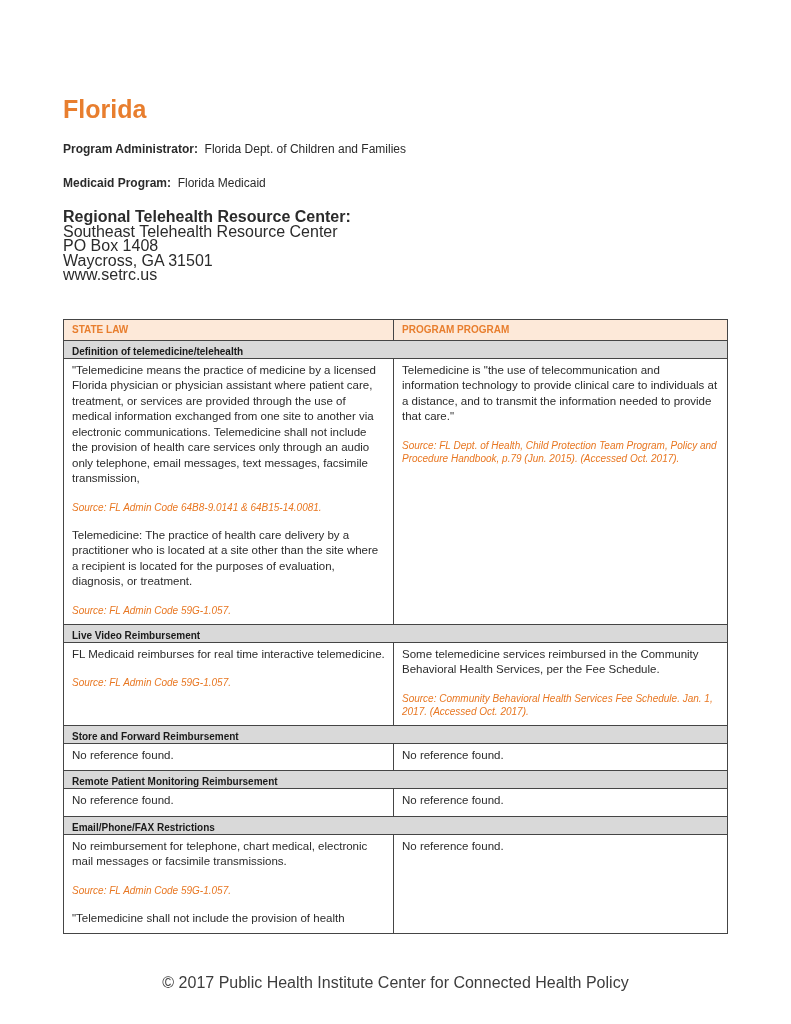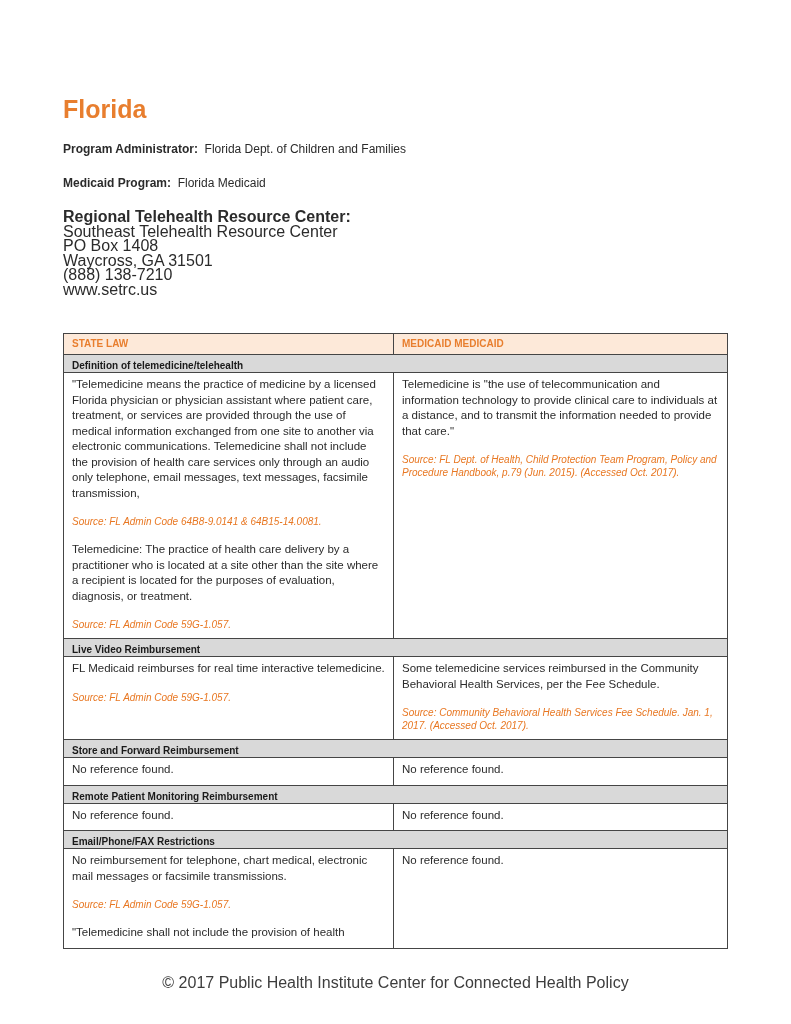--- a/index.html
+++ b/index.html
@@ -102,34 +102,33 @@
       <span class="info-label">Medicaid Program:</span>&nbsp;
       <span>Florida Medicaid</span>
     </p>
 
     <div class="rtrc-block">
       <p class="rtrc-line info-label">Regional Telehealth Resource Center:</p>
       <div id="rtrc-lines">
           <p class="rtrc-line">Southeast Telehealth Resource Center</p>
           <p class="rtrc-line">PO Box 1408</p>
           <p class="rtrc-line">Waycross, GA 31501</p>
-          <p class="rtrc-line">(888) 138-7210</p>
           <p class="rtrc-line">www.setrc.us</p>
         </div>
     </div>
 
     <table class="policy">
       <colgroup>
           <col style="width:49.7%">
           <col style="width:50.3%">
         </colgroup>
       <thead>
         <tr>
           <th class="col-head">STATE LAW</th>
-          <th class="col-head">MEDICAID MEDICAID</th>
+          <th class="col-head">PROGRAM PROGRAM</th>
         </tr>
       </thead>
       <tbody id="policy-body">
           <tr class="section-row">
             <td colspan="2">Definition of telemedicine/telehealth</td>
           </tr>
           <tr>
             <td class="body-cell">
               <p class="para">"Telemedicine means the practice of medicine by a licensed Florida physician or physician assistant where patient care, treatment, or services are provided through the use of medical information exchanged from one site to another via electronic communications. Telemedicine shall not include the provision of health care services only through an audio only telephone, email messages, text messages, facsimile transmission,</p>
               <p class="source">Source: FL Admin Code 64B8-9.0141 &amp; 64B15-14.0081.</p>

